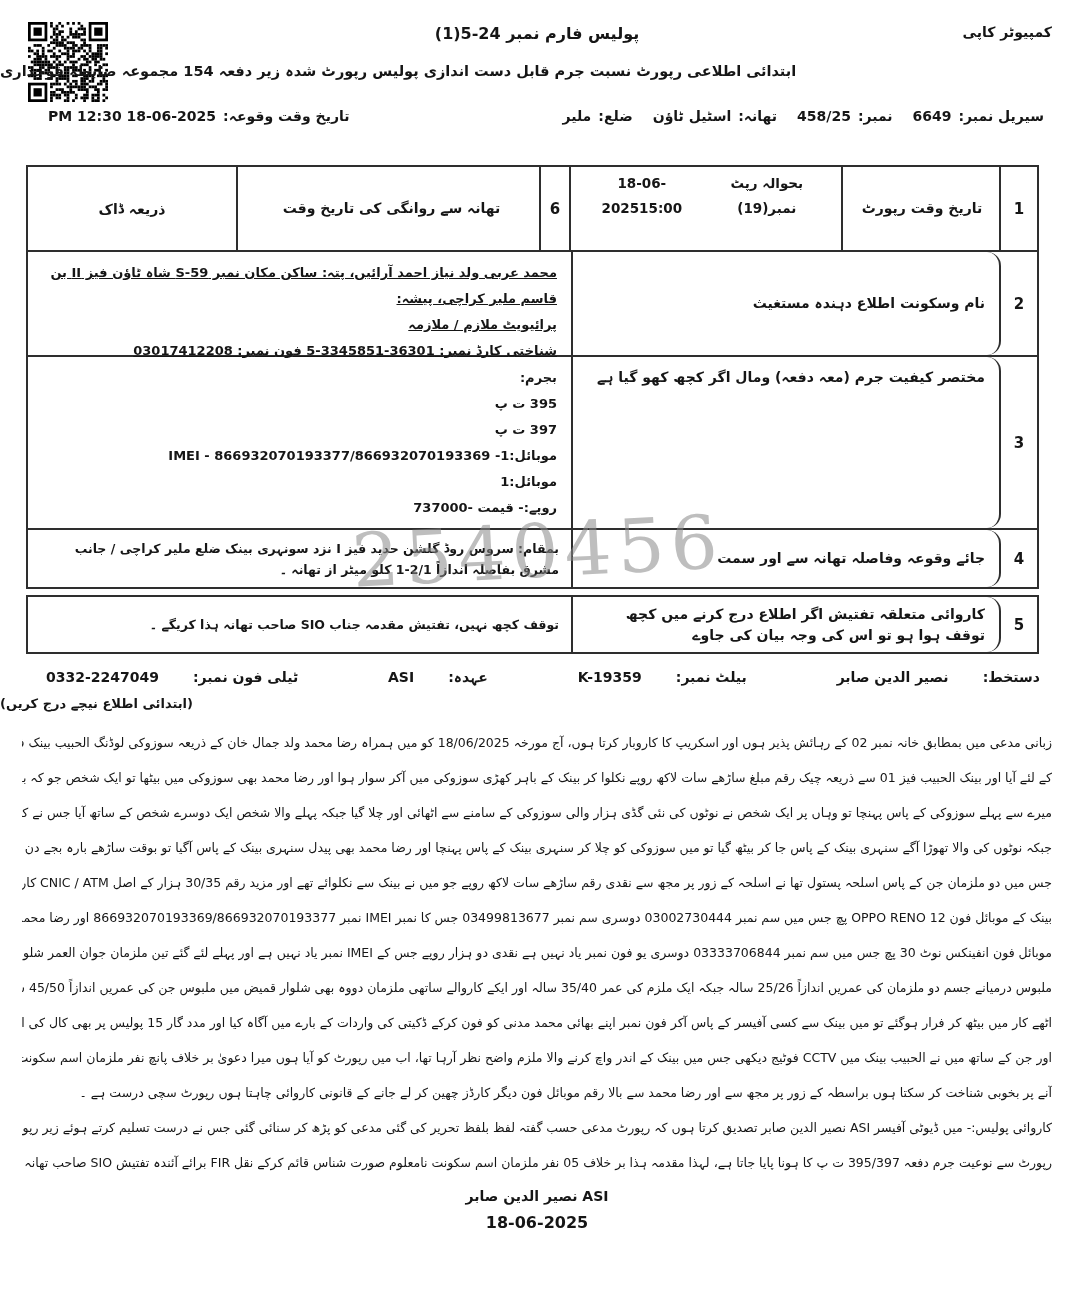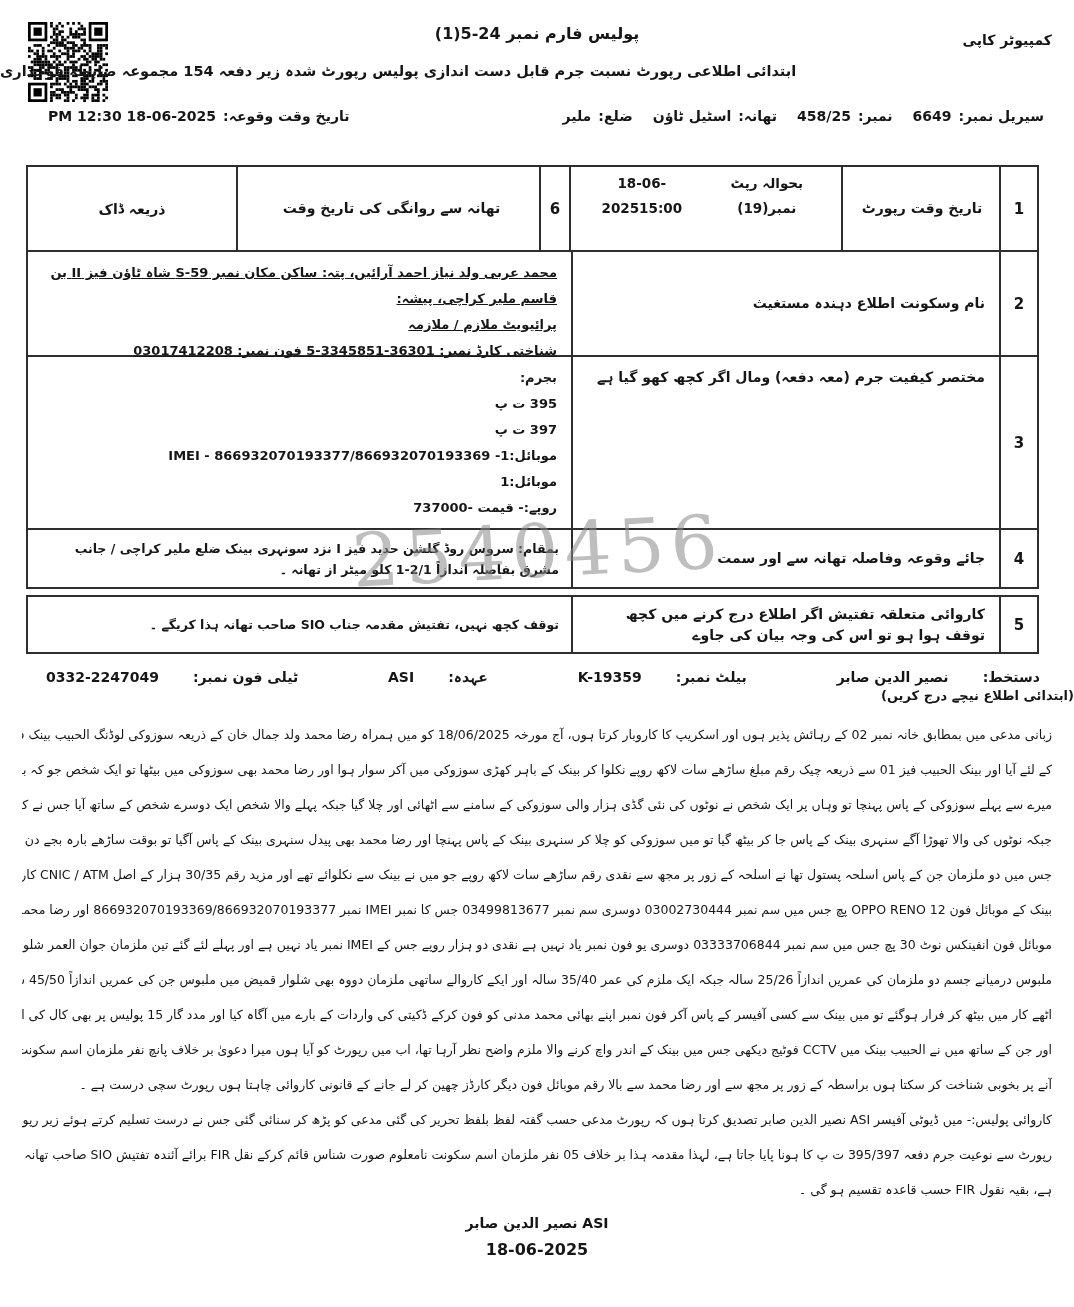--- a/index.html
+++ b/index.html
@@ -10,21 +10,21 @@
     background:#ffffff;
     font-family:"DejaVu Sans",sans-serif;
     color:#161616;
     overflow:hidden;
     box-sizing:border-box;
     padding-top:165px;
   }
   
   .qr{position:absolute;left:28px;top:20px;width:80px;height:84px;}
   .qr svg{width:100%;height:100%;}
-  .computer-copy{position:absolute;right:22px;top:32px;font-size:14px;font-weight:bold;direction:rtl;}
+  .computer-copy{position:absolute;right:22px;top:24px;font-size:14px;font-weight:bold;direction:rtl;}
   .form-no{position:absolute;top:24px;left:0;right:0;text-align:center;font-size:16px;font-weight:bold;direction:rtl;}
   .doc-title{position:absolute;top:63px;left:0;right:0;text-align:left;font-size:14.5px;font-weight:bold;direction:rtl;}
   .serial-row{
     position:absolute;top:108px;left:48px;right:30px;
     display:flex;direction:rtl;justify-content:space-between;
     font-size:14px;font-weight:bold;
   }
   .pair-group{display:flex;direction:rtl;gap:20px;}
   .pair{display:flex;direction:rtl;gap:7px;white-space:nowrap;}
   
@@ -45,33 +45,33 @@
   .r2{height:105px;}
   .r3{height:173px;}
   .r4{height:57px;}
   .r5{height:55px;}
   .w-l1{width:158px;flex:none;justify-content:center;padding-right:8px;text-align:center;}
   .w-v1{width:272px;flex:none;display:flex;flex-direction:row;justify-content:center;
         text-align:center;font-weight:bold;font-size:13.5px;line-height:25px;}
   .w-n6{width:30px;}
   .w-l6{width:303px;flex:none;justify-content:center;padding-right:4px;text-align:center;}
   .w-v6{display:flex;align-items:center;justify-content:center;font-weight:bold;font-size:14px;}
-  .w-lbl{width:428px;flex:none;}
+  .w-lbl{width:428px;flex:none;border-radius:14px;}
   .lbl-top{align-items:flex-start;padding-top:10px;}
   .val-lines{padding:8px 14px;font-weight:bold;font-size:13px;}
   .uline{text-decoration:underline;line-height:26px;}
   .r3 .val-lines div{line-height:26px;}
   .val-block{padding:7px 12px;font-weight:bold;font-size:12.5px;line-height:21px;
              display:flex;align-items:center;}
   .val-block span{display:block;}
   
   .sig-row{display:flex;direction:rtl;justify-content:space-between;
            margin:15px 34px 0 46px;font-size:14px;font-weight:bold;}
   .sig-pair{display:flex;direction:rtl;gap:34px;white-space:nowrap;}
-  .note{ text-align:right;font-size:13px;font-weight:bold;margin-top:3px;direction:rtl;}
+  .note{ text-align:left;font-size:13px;font-weight:bold;margin-top:11px;direction:rtl;}
   
   .body-text{margin:14px 22px 0 22px;}
   .bline{direction:rtl;white-space:nowrap;overflow:hidden;height:35px;line-height:35px;
          font-size:12.5px;}
   
   .footer{margin-top:8px;text-align:center;font-weight:bold;}
   .footer-name{font-size:14px;direction:rtl;}
   .footer-date{font-size:16px;margin-top:9px;}
   
   .watermark{
@@ -562,21 +562,20 @@
     <div class="bline">جبکہ نوٹوں کی والا تھوڑا آگے سنہری بینک کے پاس جا کر بیٹھ گیا تو میں سوزوکی کو چلا کر سنہری بینک کے پاس پہنچا اور رضا محمد بھی پیدل سنہری بینک کے پاس آگیا تو بوقت ساڑھے بارہ بجے دن ایک کار نمبر نامعلوم کرولا برنگ سیاہ</div>
     <div class="bline">جس میں دو ملزمان جن کے پاس اسلحہ پستول تھا نے اسلحہ کے زور پر مجھ سے نقدی رقم ساڑھے سات لاکھ روپے جو میں نے بینک سے نکلوائے تھے اور مزید رقم 30/35 ہزار کے اصل CNIC / ATM کارڈ دو عدد میزان</div>
     <div class="bline">بینک کے موبائل فون OPPO RENO 12 پچ جس میں سم نمبر 03002730444 دوسری سم نمبر 03499813677 جس کا نمبر IMEI نمبر 866932070193369/866932070193377 اور رضا محمد سے</div>
     <div class="bline">موبائل فون انفینکس نوٹ 30 پچ جس میں سم نمبر 03333706844 دوسری یو فون نمبر یاد نہیں ہے نقدی دو ہزار روپے جس کے IMEI نمبر یاد نہیں ہے اور پہلے لئے گئے تین ملزمان جوان العمر شلوار قمیض میں</div>
     <div class="bline">ملبوس درمیانے جسم دو ملزمان کی عمریں اندازاً 25/26 سالہ جبکہ ایک ملزم کی عمر 35/40 سالہ اور ایکے کاروالے ساتھی ملزمان دووہ بھی شلوار قمیض میں ملبوس جن کی عمریں اندازاً 45/50 سالہ درمیانے جسم ہر پانچوں ملزمان</div>
     <div class="bline">اٹھے کار میں بیٹھ کر فرار ہوگئے تو میں بینک سے کسی آفیسر کے پاس آکر فون نمبر اپنے بھائی محمد مدنی کو فون کرکے ڈکیتی کی واردات کے بارے میں آگاہ کیا اور مدد گار 15 پولیس پر بھی کال کی اور علاقہ پولیس بھی موقع پر پہنچ گئی</div>
     <div class="bline">اور جن کے ساتھ میں نے الحبیب بینک میں CCTV فوٹیج دیکھی جس میں بینک کے اندر واچ کرنے والا ملزم واضح نظر آرہا تھا، اب میں رپورٹ کو آیا ہوں میرا دعویٰ بر خلاف پانچ نفر ملزمان اسم سکونت نامعلوم جن کو سامنے</div>
     <div class="bline">آنے پر بخوبی شناخت کر سکتا ہوں براسطہ کے زور پر مجھ سے اور رضا محمد سے بالا رقم موبائل فون دیگر کارڈز چھین کر لے جانے کے قانونی کاروائی چاہتا ہوں رپورٹ سچی درست ہے ۔</div>
     <div class="bline">کاروائی پولیس:- میں ڈیوٹی آفیسر ASI نصیر الدین صابر تصدیق کرتا ہوں کہ رپورٹ مدعی حسب گفتہ لفظ بلفظ تحریر کی گئی مدعی کو پڑھ کر سنائی گئی جس نے درست تسلیم کرتے ہوئے زیر رپورٹ اپنے دستخط کئے، مضمون</div>
     <div class="bline">رپورٹ سے نوعیت جرم دفعہ 395/397 ت پ کا ہونا پایا جاتا ہے، لہذا مقدمہ ہذا بر خلاف 05 نفر ملزمان اسم سکونت نامعلوم صورت شناس قائم کرکے نقل FIR برائے آئندہ تفتیش SIO صاحب تھانہ کے سپرد کی جاری</div>
-    <div class="bline">ہے، بقیہ نقول FIR حسب قاعدہ تقسیم ہو گی ۔</div>
   </div>
 
   <div class="footer">
     <div class="footer-name">ASI نصیر الدین صابر</div>
     <div class="footer-date">18-06-2025</div>
   </div>
 
 </div>
 
 </body></html>

